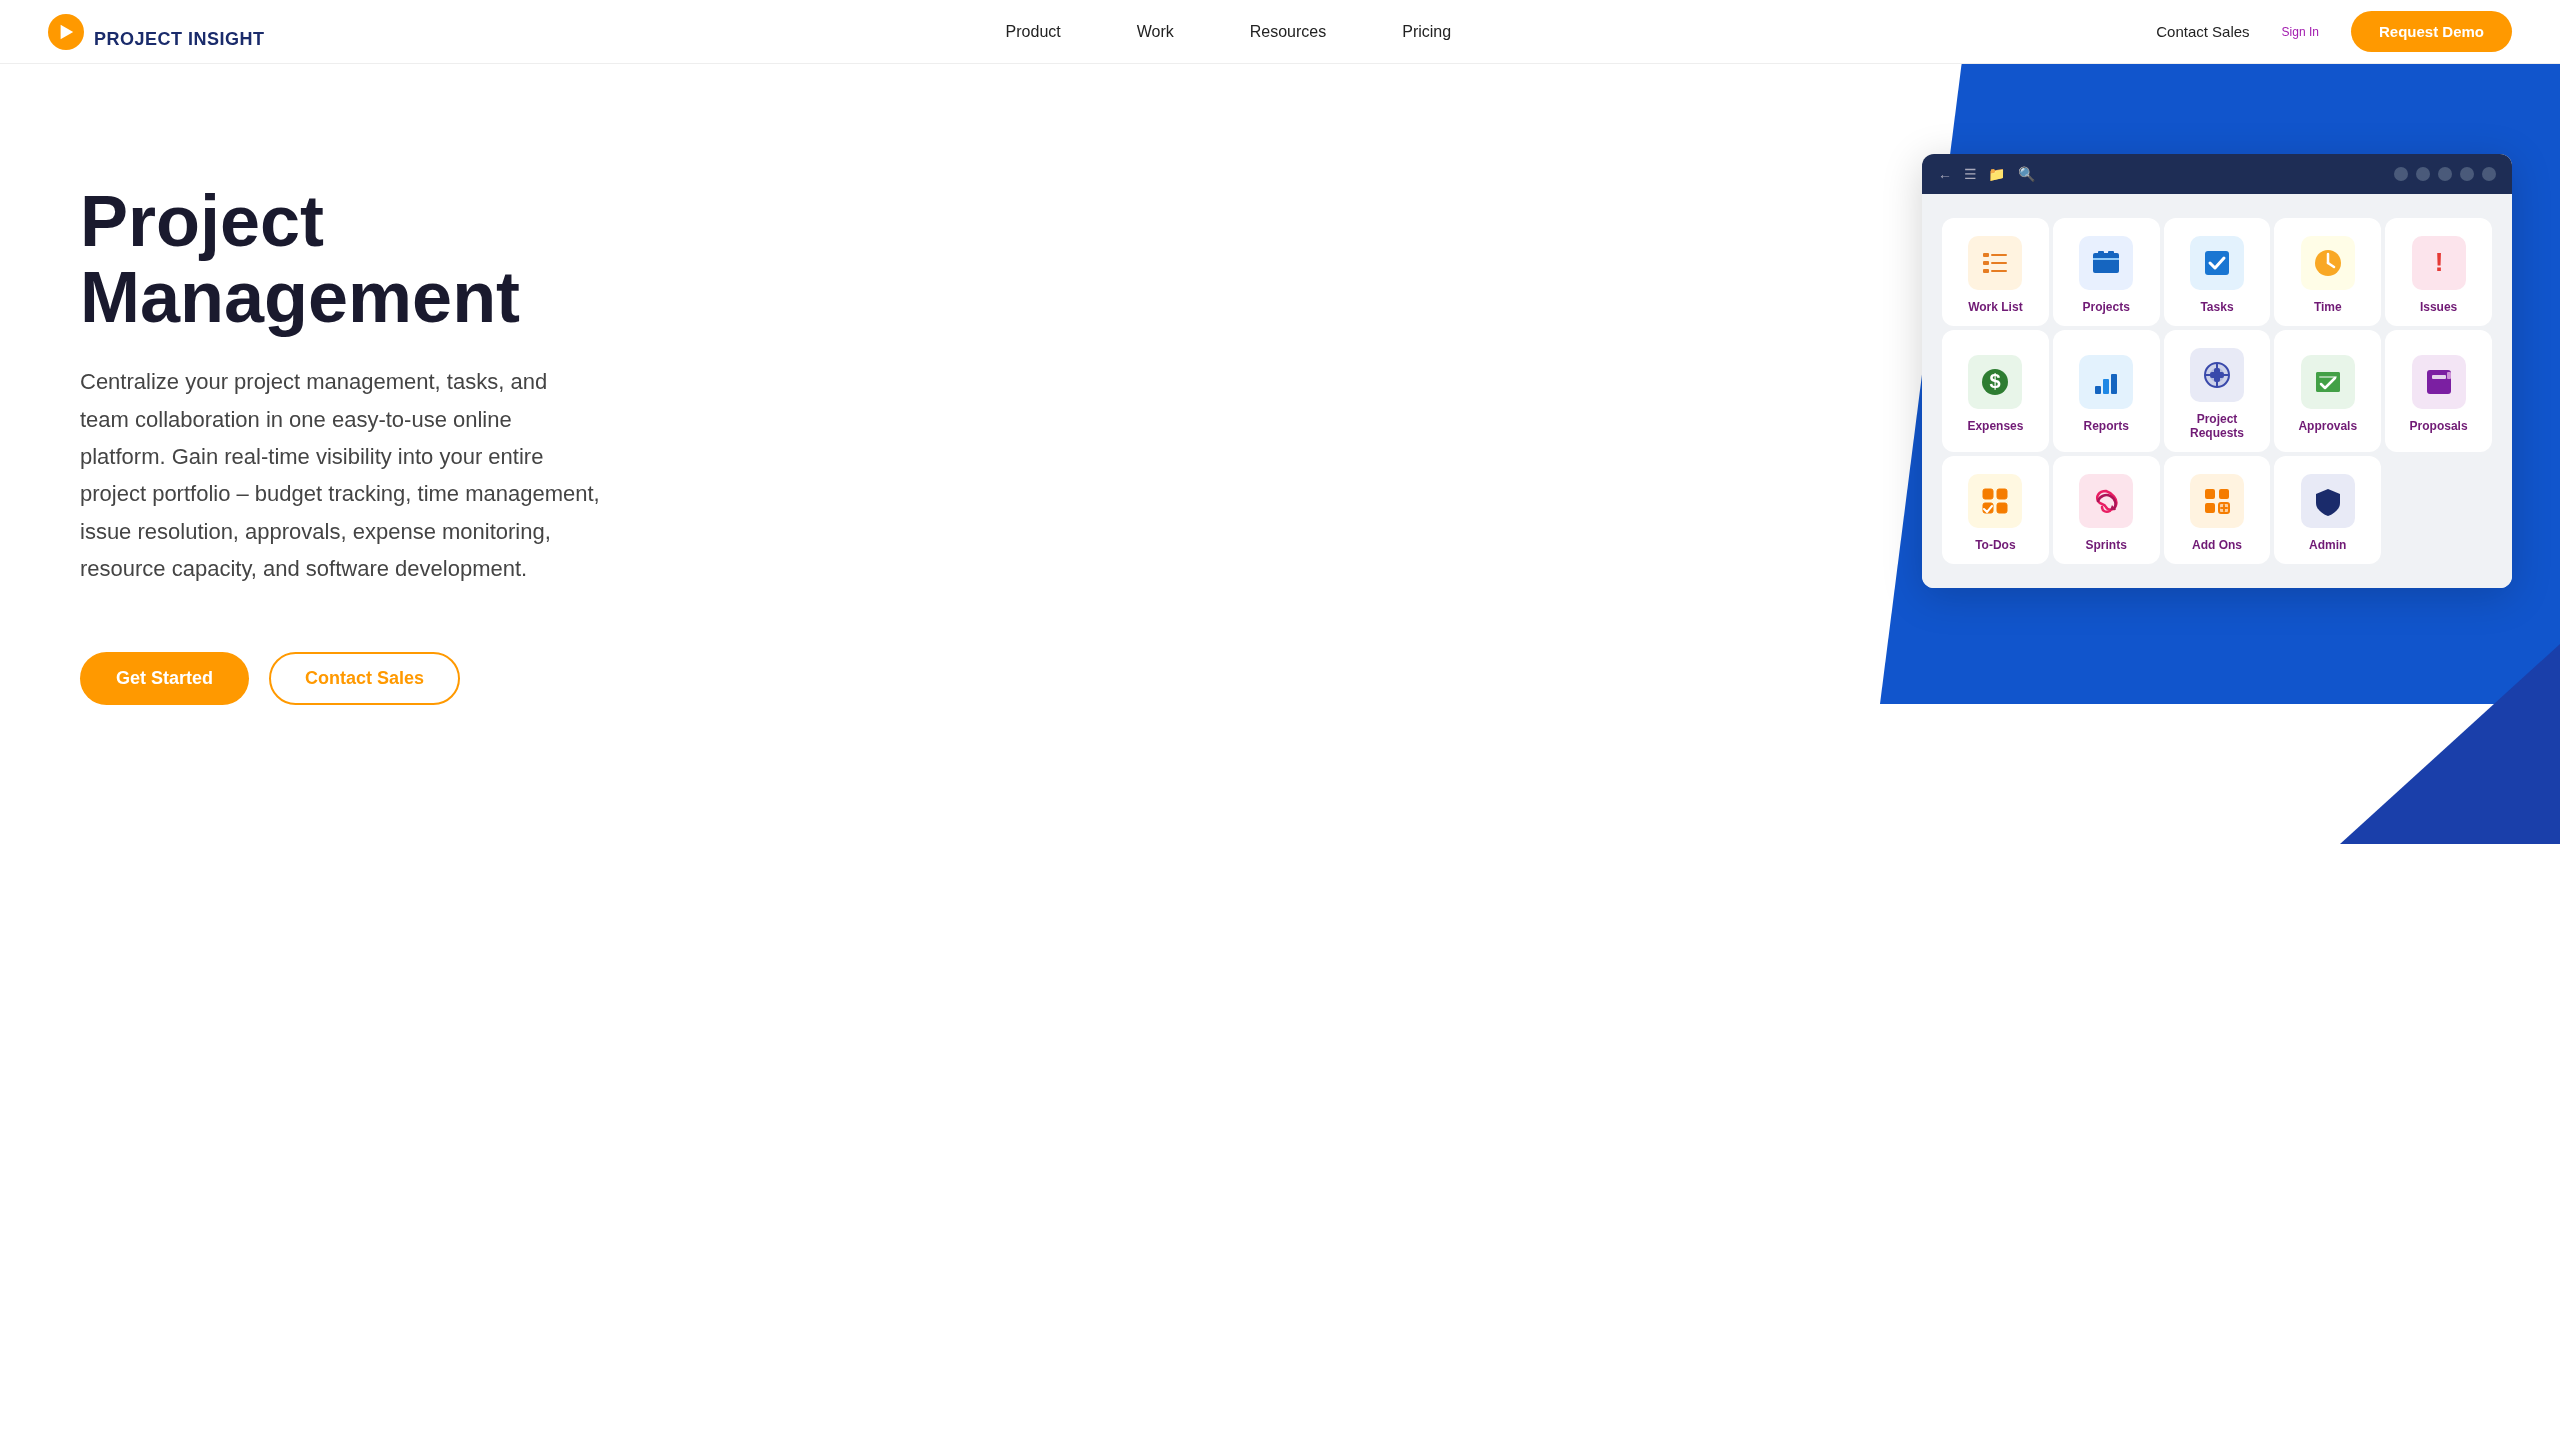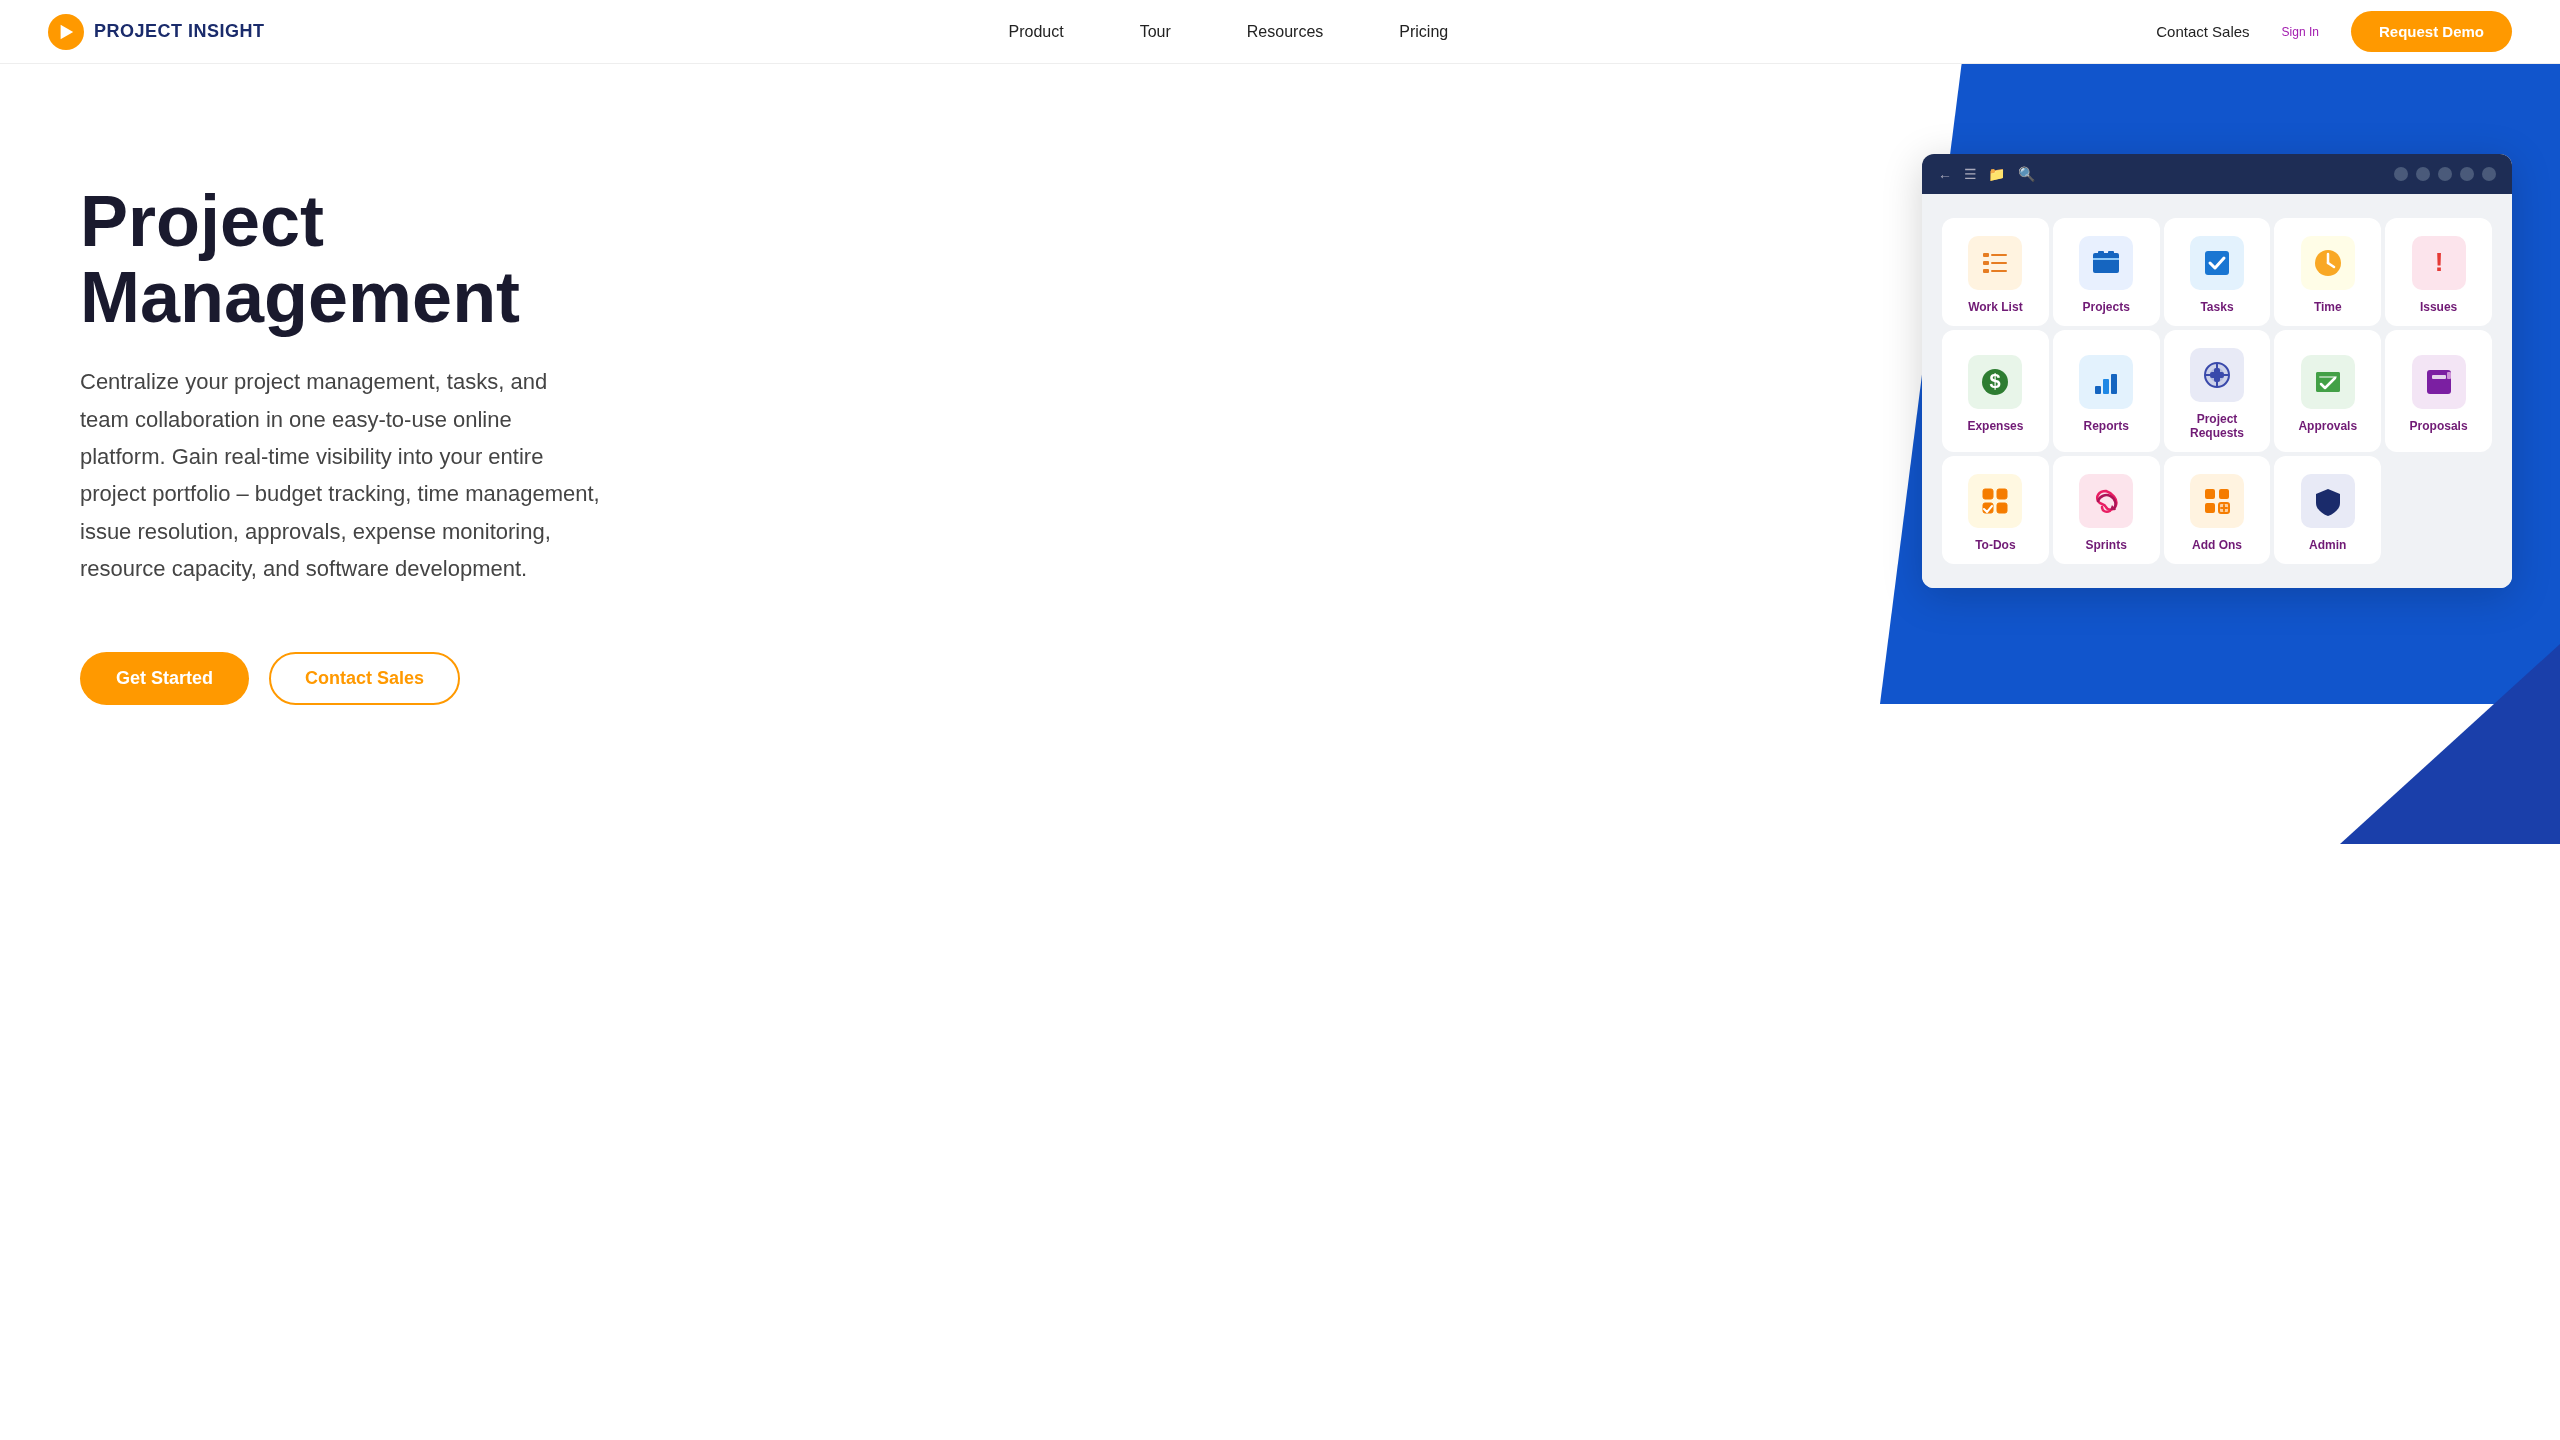--- a/index.html
+++ b/index.html
@@ -4,21 +4,21 @@
   <style>
     * { margin: 0; padding: 0; box-sizing: border-box; }
     body { font-family: -apple-system, BlinkMacSystemFont, 'Segoe UI', Arial, sans-serif; background: #fff; overflow-x: hidden; }
 
     
     nav {
       display: flex; align-items: center; justify-content: space-between;
       padding: 0 48px; height: 64px; background: #fff;
       border-bottom: 1px solid #eee; position: relative; z-index: 10;
     }
-    .nav-logo { display: flex; align-items: center; gap: 10px; text-decoration: none; }
+    .nav-logo { display: flex; align-items: flex-end; gap: 10px; text-decoration: none; }
     .nav-logo-icon {
       width: 36px; height: 36px; background: #f90; border-radius: 50%;
       display: flex; align-items: center; justify-content: center;
     }
     .nav-logo-icon svg { width: 18px; height: 18px; }
     .nav-logo-text { font-size: 18px; font-weight: 800; color: #1a2b6b; letter-spacing: 0.5px; }
     .nav-links { display: flex; align-items: center; gap: 40px; }
     .nav-link { font-size: 16px; font-weight: 500; color: #222; text-decoration: none; cursor: pointer; margin-left: 36px; }
     .nav-right { display: flex; align-items: center; gap: 32px; }
     .nav-contact { font-size: 15px; font-weight: 500; color: #222; cursor: pointer; }
@@ -118,21 +118,21 @@
     <div class="nav-logo-icon">
       <svg viewBox="0 0 20 20" fill="white">
         <polygon points="4,2 18,10 4,18"></polygon>
       </svg>
     </div>
     <span class="nav-logo-text">PROJECT INSIGHT</span>
   </a>
 
   <div class="nav-links">
     <a class="nav-link" href="#">Product</a>
-    <a class="nav-link" href="#">Tour</a>
+    <a class="nav-link" href="#">Work</a>
     <a class="nav-link" href="#">Resources</a>
     <a class="nav-link" href="#">Pricing</a>
   </div>
 
   <div class="nav-right">
     <span class="nav-contact">Contact Sales</span>
     <span class="nav-signin">Sign In</span>
     <button class="btn-request-demo">Request Demo</button>
   </div>
 </nav>

